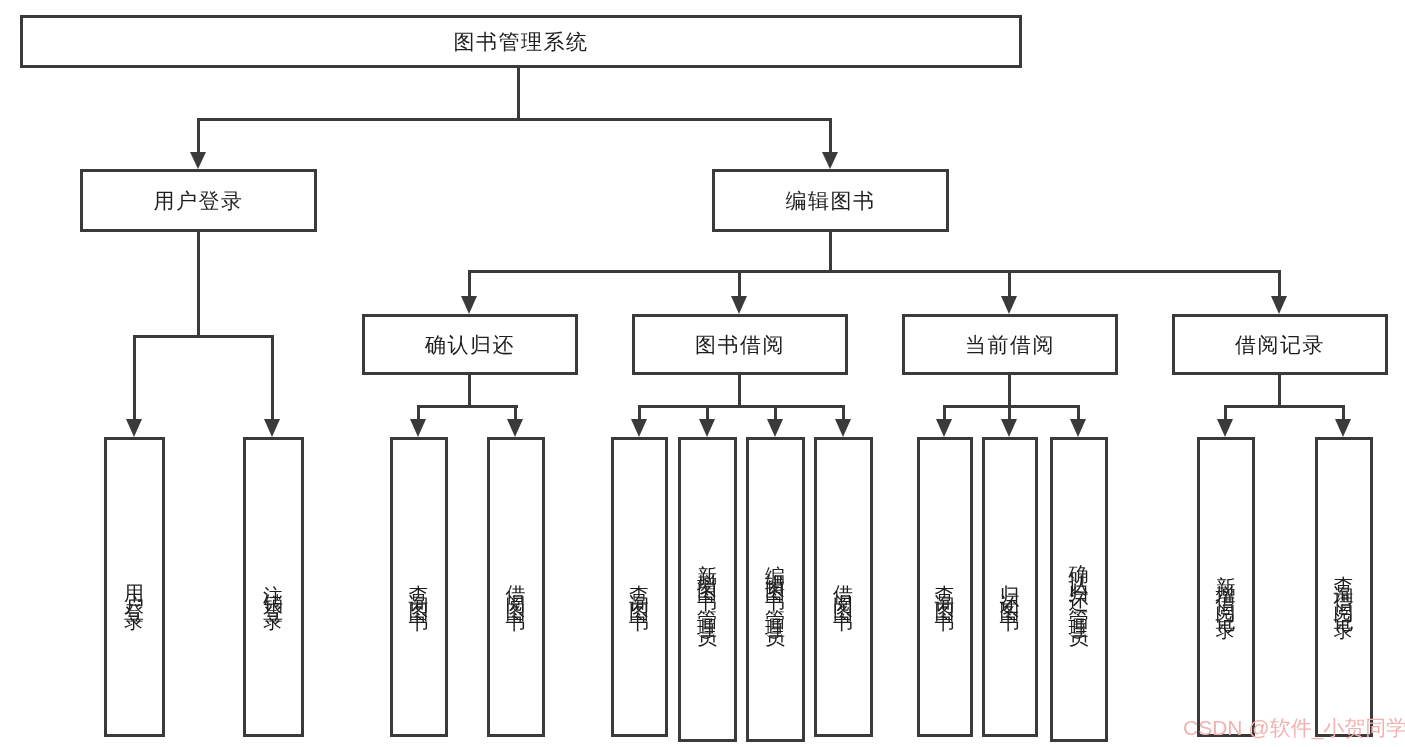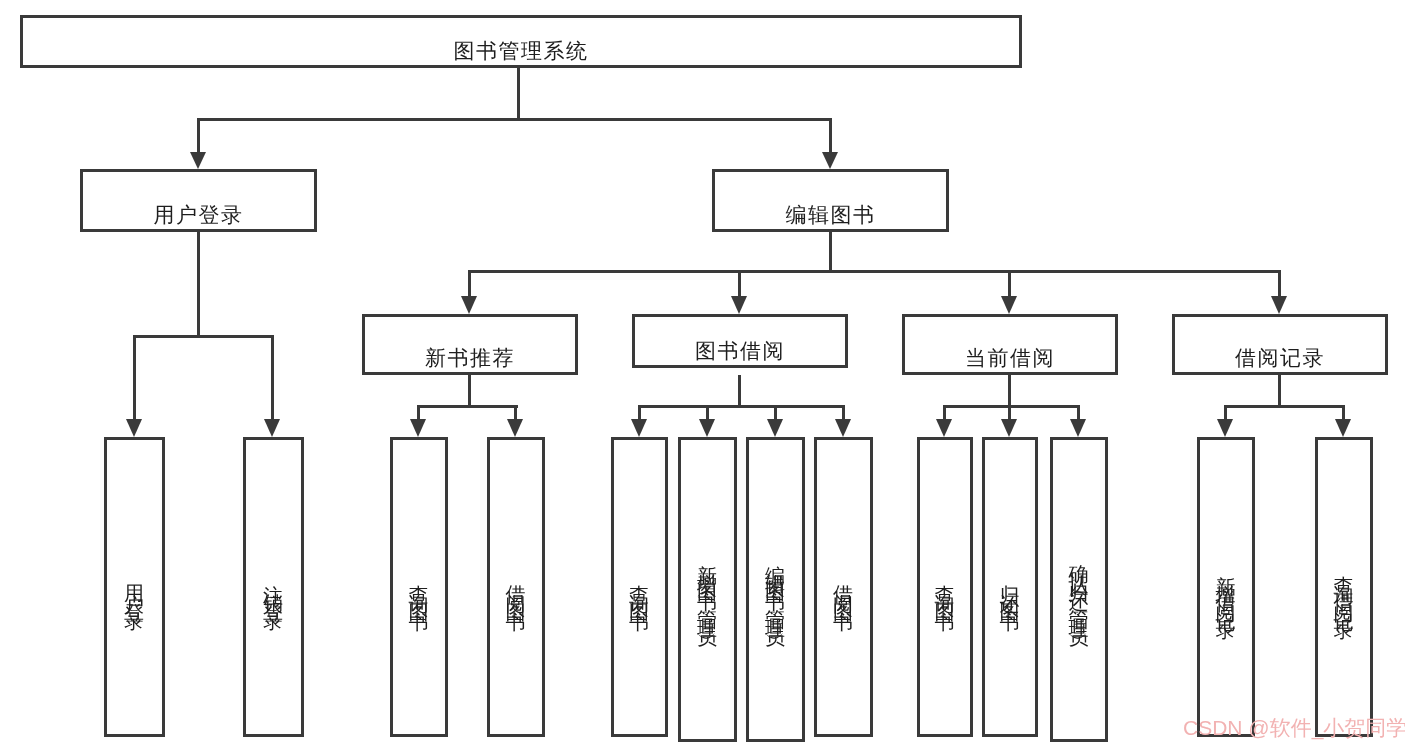--- a/index.html
+++ b/index.html
@@ -16,21 +16,21 @@
     background: var(--background);
     font-family: "Liberation Sans", sans-serif;
     overflow: hidden;
   }
   .hbox {
     position: absolute;
     box-sizing: border-box;
     border: 3px solid var(--line);
     background: var(--background);
     display: flex;
-    align-items: flex-end;
+    align-items: center;
     justify-content: center;
   }
   .hbox span {
     font-size: 21px;
     color: var(--text);
     letter-spacing: 1.5px;
     white-space: nowrap;
   }
   .vbox {
     position: absolute;
@@ -106,23 +106,23 @@
   <div class="line" style="left:468px; top:270px; width:3px; height:26px"></div>
   <div class="arrow" style="left:461px; top:296px"></div>
   <div class="line" style="left:738px; top:270px; width:3px; height:26px"></div>
   <div class="arrow" style="left:731px; top:296px"></div>
   <div class="line" style="left:1008px; top:270px; width:3px; height:26px"></div>
   <div class="arrow" style="left:1001px; top:296px"></div>
   <div class="line" style="left:1278px; top:270px; width:3px; height:26px"></div>
   <div class="arrow" style="left:1271px; top:296px"></div>
 
   <div class="hbox" style="left:362px; top:314px; width:216px; height:61px">
-    <span>新书推荐</span>
-  </div>
-  <div class="hbox" style="left:632px; top:314px; width:216px; height:54px">
+    <span>确认归还</span>
+  </div>
+  <div class="hbox" style="left:632px; top:314px; width:216px; height:61px">
     <span>图书借阅</span>
   </div>
   <div class="hbox" style="left:902px; top:314px; width:216px; height:61px">
     <span>当前借阅</span>
   </div>
   <div class="hbox" style="left:1172px; top:314px; width:216px; height:61px">
     <span>借阅记录</span>
   </div>
 
   <div class="line" style="left:468px; top:375px; width:3px; height:30px"></div>

